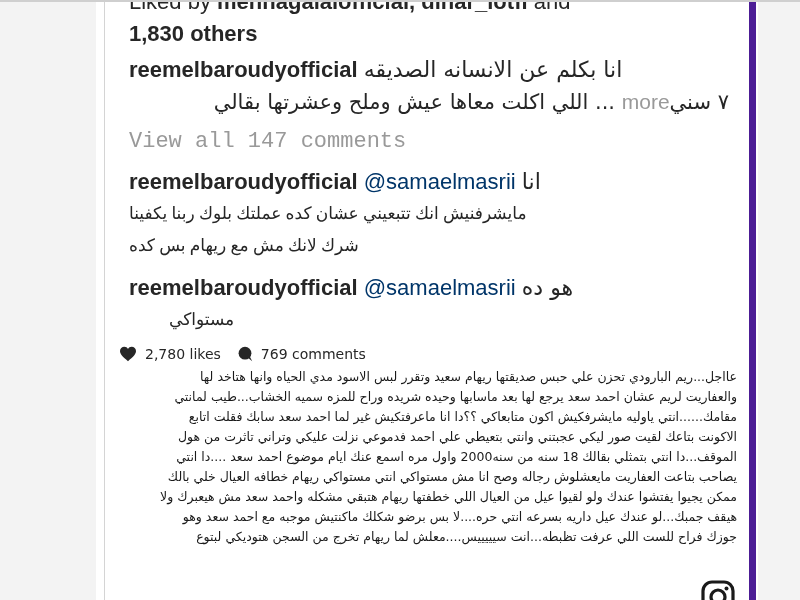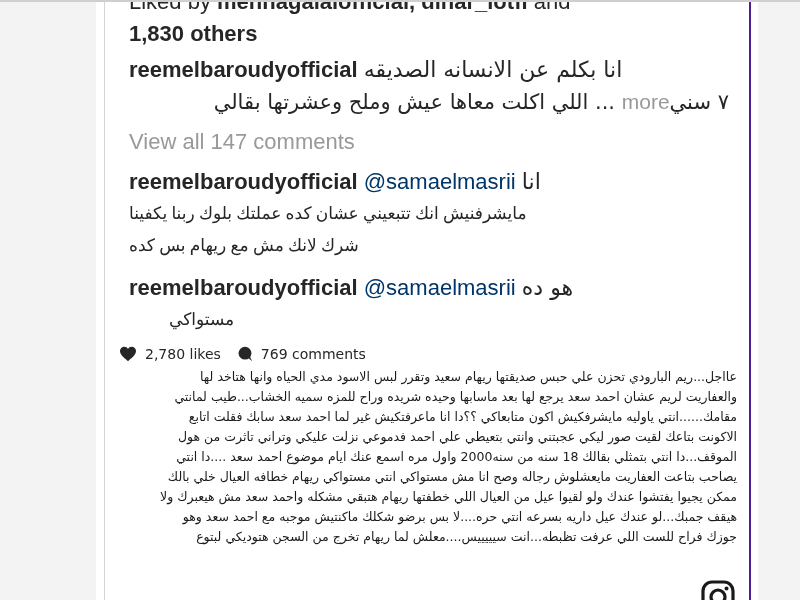--- a/index.html
+++ b/index.html
@@ -17,37 +17,37 @@
       position: absolute; left: 758px; top: 0; width: 42px; height: 600px;
       background: #f3f3f3;
     }
     .top-border {
       position: absolute; left: 0; top: 0; width: 800px; height: 2px; background: #cfcfcf;
     }
     .column {
       position: absolute; left: 104px; top: 0; width: 644px; height: 600px;
       background: #ffffff;
       border-left: 1px solid #d4d4d4;
-      border-right: 2px solid #4c1d95;
+      border-right: 7px solid #4c1d95;
       overflow: hidden;
     }
     .phone-shot {
       position: absolute; left: 24px; top: -14px; width: 600px;
       font-size: 22px; line-height: 32px;
     }
     .likes-line { color: #262626; white-space: nowrap; }
     .likes-line .bold { font-weight: bold; }
     .caption-line { white-space: nowrap; }
     .username { font-weight: bold; color: #262626; }
     .mention { color: #003569; font-weight: normal; }
     .arabic {
       font-family: "DejaVu Sans", sans-serif; direction: rtl; unicode-bidi: embed;
     }
     .more { color: #999999; }
-    .view-all { color: #999999; margin-top: 8px; margin-bottom: 8px; }
+    .view-all { color: #999999; margin-top: 8px; margin-bottom: 8px; font-family: Liberation Mono, monospace; }
     .comment { margin-bottom: 10px; }
     .comment .ar-block {
       display: block; text-align: left; direction: rtl; font-family: Liberation Serif, serif;
       font-size: 17px; line-height: 32px; width: 600px; text-align: right;
     }
 
     .stats {
       position: absolute; left: 14px; top: 346px;
       display: flex; align-items: center; font-size: 14px; color: #262626;
       font-family: "DejaVu Sans", sans-serif;

